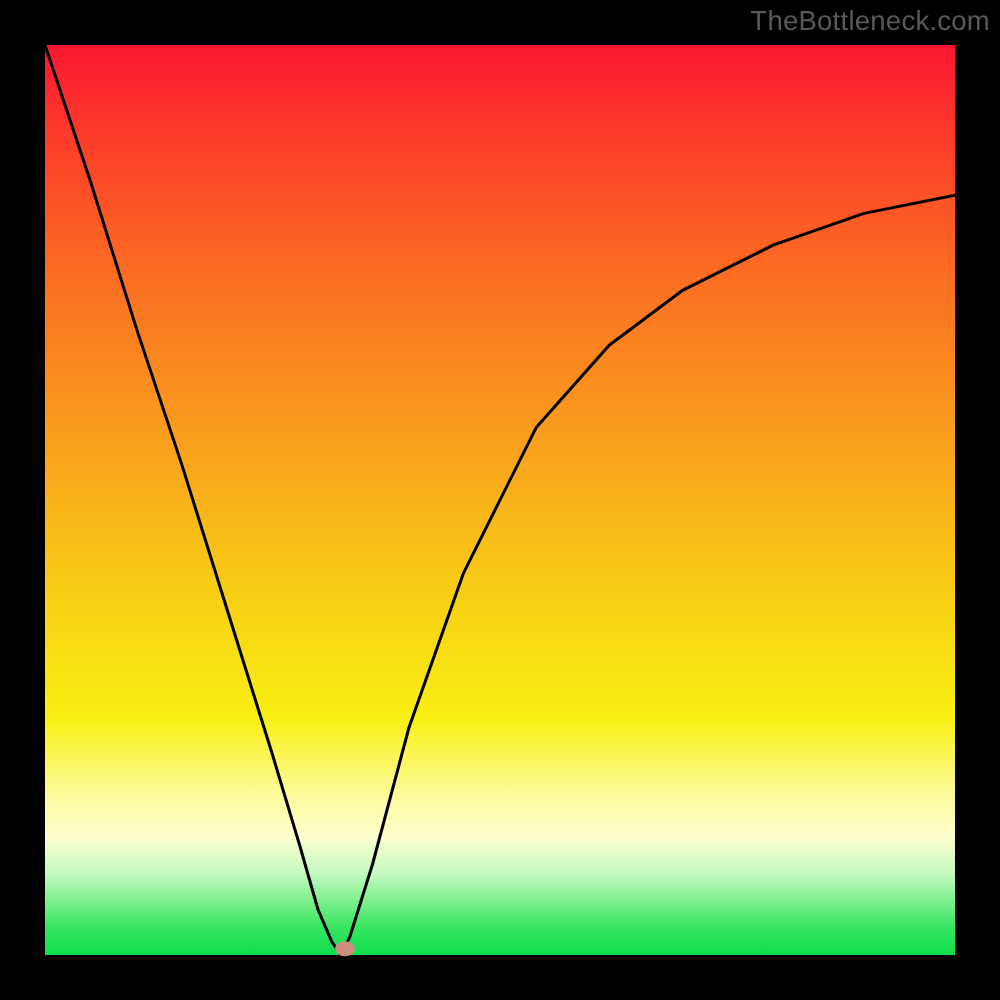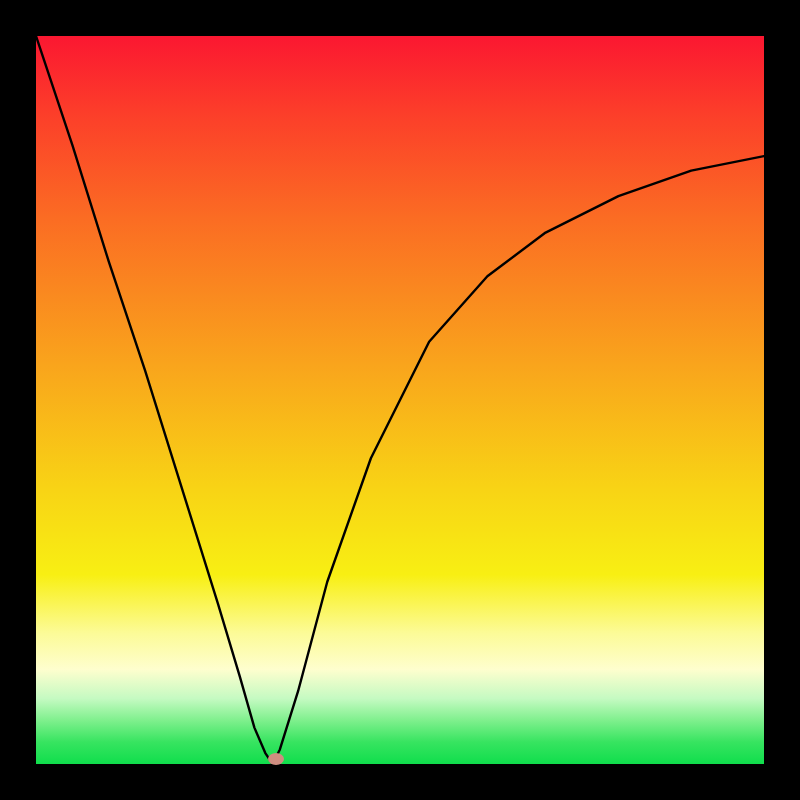--- a/index.html
+++ b/index.html
@@ -73,20 +73,21 @@
     background: #cf8d80;
     border-radius: 50%;
     transform: translate(-50%, -50%);
   }
 </style>
 </head>
 <body>
 
 <div class="frame">
 
+  <div class="watermark">TheBottleneck.com</div>
 
   <div class="plot-outer">
     <div class="plot-area">
 
       <svg class="curve" viewBox="0 0 728 728" preserveAspectRatio="none">
         <path id="curve-path" d="M0.00 0.00 L36.40 109.20 L72.80 225.68 L109.20 334.88 L145.60 451.36 L182.00 567.84 L203.84 640.64 L218.40 691.60 L229.32 717.08 L236.60 728.00 L243.88 713.44 L262.08 655.20 L291.20 546.00 L334.88 422.24 L393.12 305.76 L451.36 240.24 L509.60 196.56 L582.40 160.16 L655.20 134.68 L728.00 120.12" fill="none" stroke="#000" stroke-width="2.4" stroke-linecap="round" stroke-linejoin="round"></path>
       </svg>
 
       <div class="marker" id="marker" style="left: 240.24px; top: 722.904px; background: rgb(207, 141, 128);"></div>
 

